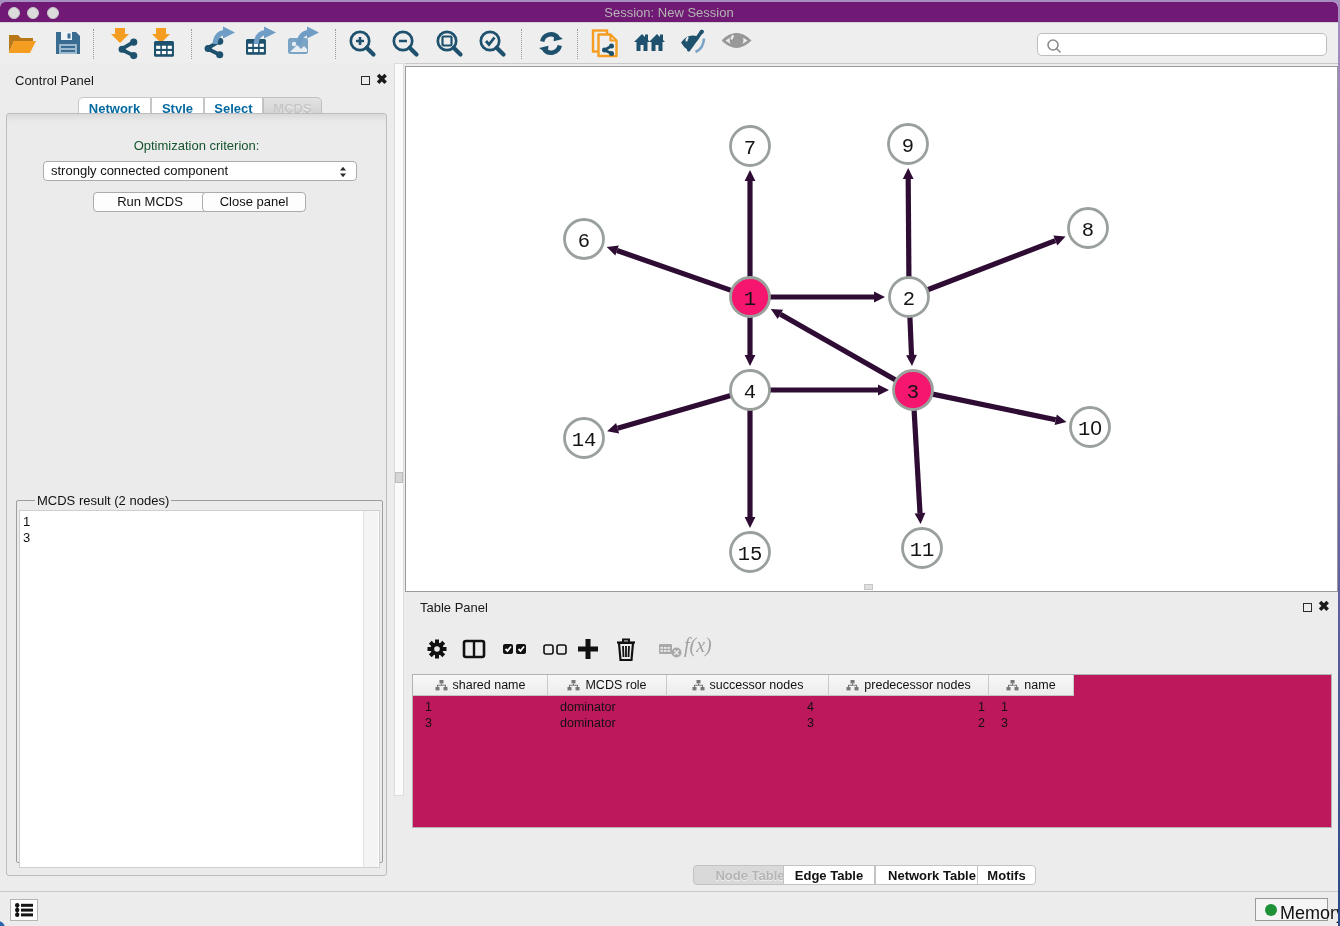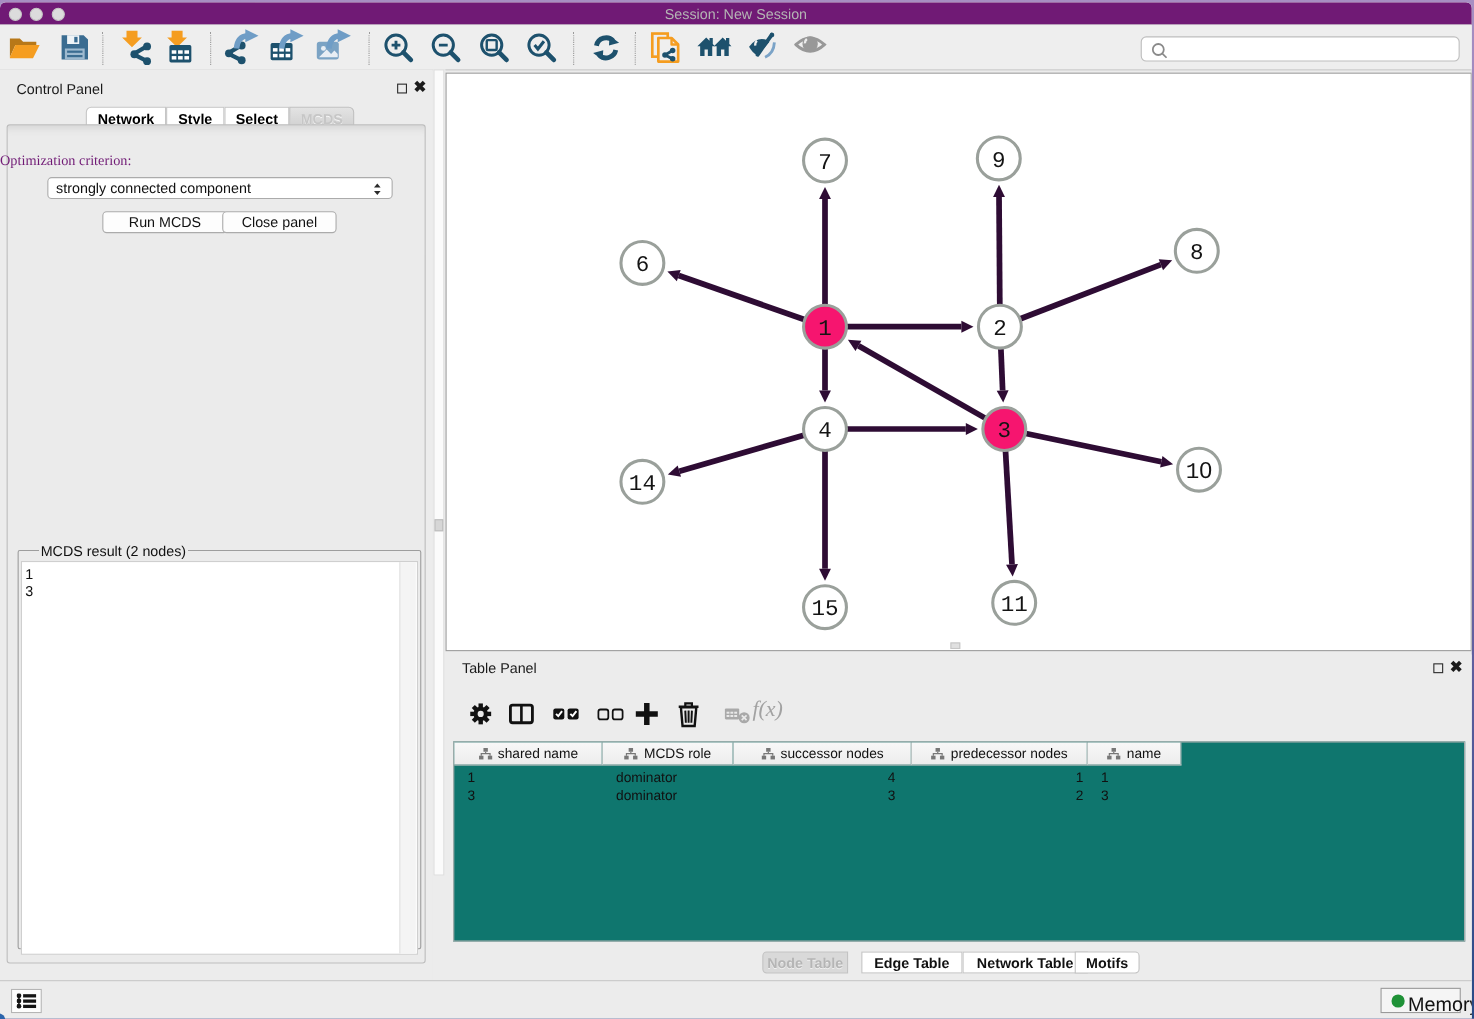--- a/index.html
+++ b/index.html
@@ -13,44 +13,44 @@
   
   #toolbar { position:absolute; left:0; top:21px; width:1338px; height:41px; background:#eeeeee; border-bottom:1px solid #c9c9c9; }
   .ticon { position:absolute; top:4px; }
   .tsep { position:absolute; top:6px; height:30px; width:0; border-left:1px dotted #9a9a9a; }
   #searchbox { position:absolute; left:1037px; top:10px; width:290px; height:23px; background:#fff; border:1px solid #bdbdbd; border-radius:5px; }
   
   #leftpanel { position:absolute; left:0; top:61px; width:393px; height:828px; background:#ececec; }
   #cp-title { position:absolute; left:15px; top:10px; font-size:13px; color:#1a1a1a; }
   .undock { position:absolute; width:9px; height:9px; border:1.6px solid #2b2b2b; background:transparent; }
   .closex { position:absolute; font-size:14px; font-weight:bold; color:#1a1a1a; }
-  .tab { position:absolute; top:34px; height:22px; background:#fff; border:1px solid #c6c6c6; font-size:13px; font-weight:bold; color:#000000; text-align:center; line-height:21px; }
+  .tab { position:absolute; top:34px; height:22px; background:#fff; border:1px solid #c6c6c6; font-size:13px; font-weight:bold; color:#0369a1; text-align:center; line-height:21px; }
   #tab-mcds { background:linear-gradient(#e3e3e3,#cecece); color:#c6c6c6; text-shadow:0 1px 0 #f6f6f6; border-radius:0 5px 5px 0; border-color:#c0c0c0; }
   #tabpane { position:absolute; left:6px; top:50px; width:381px; height:763px; background:#ebebeb; border:1px solid #bdbdbd; border-radius:3px; box-shadow:inset 0 10px 8px -8px #d2d2d2; }
-  #optlabel { position:absolute; left:0; top:75px; width:100%; font-size:13px; color:#701a75;font-family:Liberation Serif, serif; }
+  #optlabel { position:absolute; left:0; top:75px; width:100%; text-align:center; font-size:13px; color:#14532d; }
   #combo { position:absolute; left:43px; top:98px; width:314px; height:20px; background:#fff; border:1px solid #ababab; border-radius:4px; font-size:13px; color:#111; line-height:18px; padding-left:7px; }
   .btn { position:absolute; top:129px; height:20px; background:#fdfdfd; border:1px solid #ababab; border-radius:4px; font-size:13px; color:#111; text-align:center; line-height:18px; }
   #fieldset { position:absolute; left:16px; top:430px; width:367px; height:370px; border:1px solid #9d9d9d; border-radius:2px; }
   #fieldset legend { font-size:13px; color:#111; margin-left:18px; padding:0 2px; }
   #resultbox { position:absolute; left:2px; top:2px; width:361px; height:358px; background:#fff; border:1px solid #cfcfcf; }
   #resultbox .scrolltrack { position:absolute; right:1px; top:0; width:15px; height:100%; background:#f4f4f4; border-left:1px solid #e2e2e2; }
   
   #splitter { position:absolute; left:393px; top:61px; width:12px; height:828px; background:#ececec; }
   #splitter .track { position:absolute; left:1px; top:0; width:10px; height:733px; background:#fbfbfb; border:1px solid #dcdcdc; }
   #splitter .grip { position:absolute; left:2px; top:409px; width:8px; height:11px; background:#d6d6d6; border:1px solid #bdbdbd; }
   
   #netwin { position:absolute; left:405px; top:64px; width:933px; height:526px; background:#fff; border:1px solid #9a9a9a; }
   #netbar { position:absolute; left:0; top:0; width:100%; height:21px; background:linear-gradient(#f2f2f2,#d5d5d5); border-bottom:1px solid #a9a9a9; }
   #nettitle { position:absolute; top:3px; width:100%; text-align:center; font-size:13px; font-weight:bold; color:#111; }
   #netgrip { position:absolute; left:458px; top:517px; width:9px; height:6px; background:#e0e0e0; border:1px solid #c6c6c6; }
   
   #tablepanel { position:absolute; left:405px; top:593px; width:933px; height:296px; background:#ececec; }
   #tp-title { position:absolute; left:15px; top:5px; font-size:13px; color:#1a1a1a; }
   #tp-toolbar { position:absolute; left:13px; top:26px; width:907px; height:42px; }
-  #tbl { position:absolute; left:7px; top:79px; width:920px; height:182px; background:#0f766e; border:1px solid #b2b2b2; }
+  #tbl { position:absolute; left:7px; top:79px; width:920px; height:154px; background:#be185d; border:1px solid #b2b2b2; }
   .hcell { position:absolute; top:0; height:21px; background:linear-gradient(#f8f8f8,#ececec); border-right:1px solid #c9c9c9; border-bottom:1px solid #c3c3c3; font-size:12.5px; color:#111; display:flex; align-items:center; justify-content:center; gap:5px; }
   .rcell { position:absolute; font-size:12.5px; color:#111; height:16px; line-height:16px; }
   .bottab { position:absolute; top:270px; height:20px; background:#fff; border:1px solid #c3c3c3; font-size:13px; font-weight:bold; color:#111; text-align:center; line-height:19px; }
   
   #statusbar { position:absolute; left:0; top:889px; width:1338px; height:35px; background:#ececec; border-top:1px solid #c9c9c9; }
   #listbtn { position:absolute; left:10px; top:7px; width:28px; height:22px; background:#fdfdfd; border:1px solid #b5b5b5; }
   #membtn { position:absolute; left:1255px; top:6px; width:73px; height:23px; background:#f5f5f5; border:1px solid #9a9a9a; white-space:nowrap; }
   #memdot { position:absolute; left:9px; top:5px; width:12px; height:12px; border-radius:50%; background:#1f9237; }
   #memtxt { position:absolute; left:24px; top:4px; font-size:18px; color:#111; }
 </style>
@@ -410,21 +410,21 @@
       <div class="rcell" style="left:147px; top:24px;">dominator</div>
       <div class="rcell" style="left:254px; width:147px; top:24px; text-align:right;">4</div>
       <div class="rcell" style="left:416px; width:156px; top:24px; text-align:right;">1</div>
       <div class="rcell" style="left:588px; top:24px;">1</div>
       <div class="rcell" style="left:12px; top:40px;">3</div>
       <div class="rcell" style="left:147px; top:40px;">dominator</div>
       <div class="rcell" style="left:254px; width:147px; top:40px; text-align:right;">3</div>
       <div class="rcell" style="left:416px; width:156px; top:40px; text-align:right;">2</div>
       <div class="rcell" style="left:588px; top:40px;">3</div>
     </div>
-    <div class="bottab" style="left:288px; width:78px; background:#d9d9d9; color:#b5b5b5; text-shadow:0 1px 0 #f0f0f0; border-radius:4px 0 0 4px;">Node Table</div>
+    <div class="bottab" style="left:288px; width:114px; background:#d9d9d9; color:#b5b5b5; text-shadow:0 1px 0 #f0f0f0; border-radius:4px 0 0 4px;">Node Table</div>
     <div class="bottab" style="left:378px; width:92px;">Edge Table</div>
     <div class="bottab" style="left:470px; width:114px;">Network Table</div>
     <div class="bottab" style="left:572px; width:59px; border-radius:0 4px 4px 0;">Motifs</div>
   </div>
   <div id="statusbar">
     <div id="listbtn">
         <svg width="18" height="14" viewBox="0 0 18 14" style="position:absolute;left:4px;top:3px;">
 <g fill="#141414">
             <circle cx="2.2" cy="2.2" r="2.2"></circle>
             <circle cx="2.2" cy="7" r="2.2"></circle>

